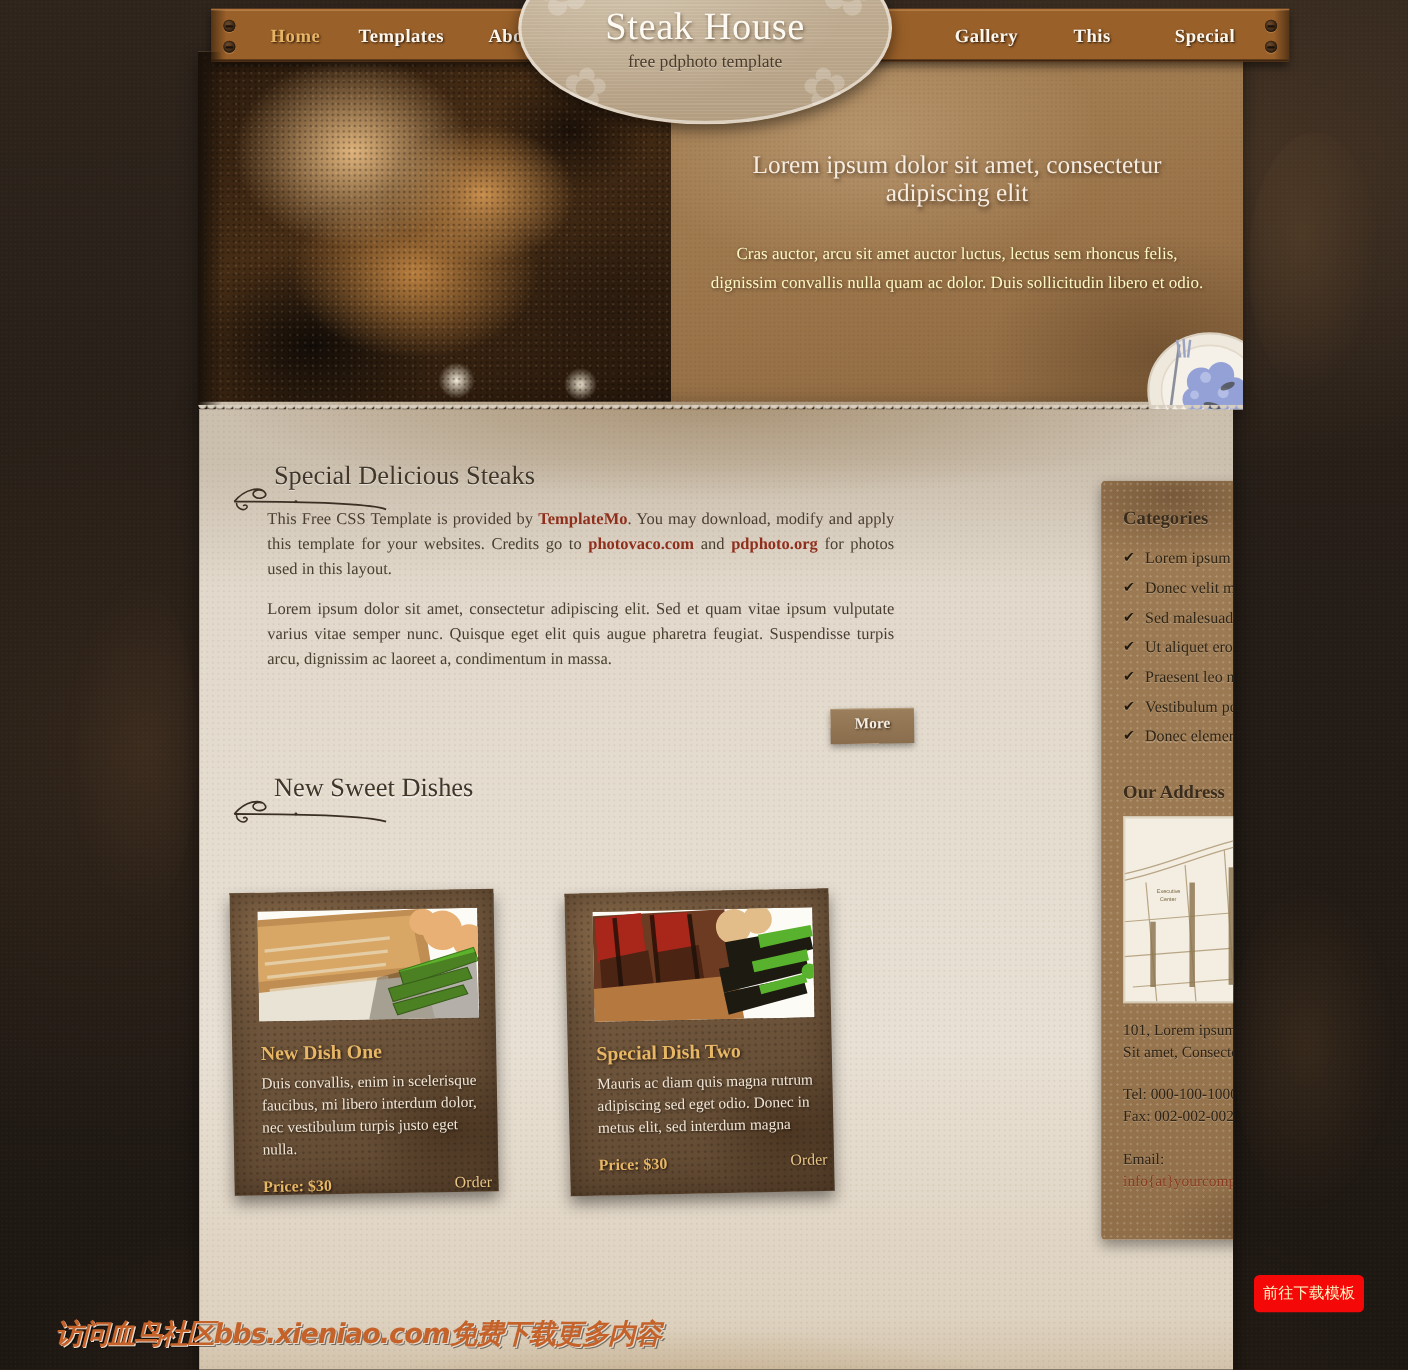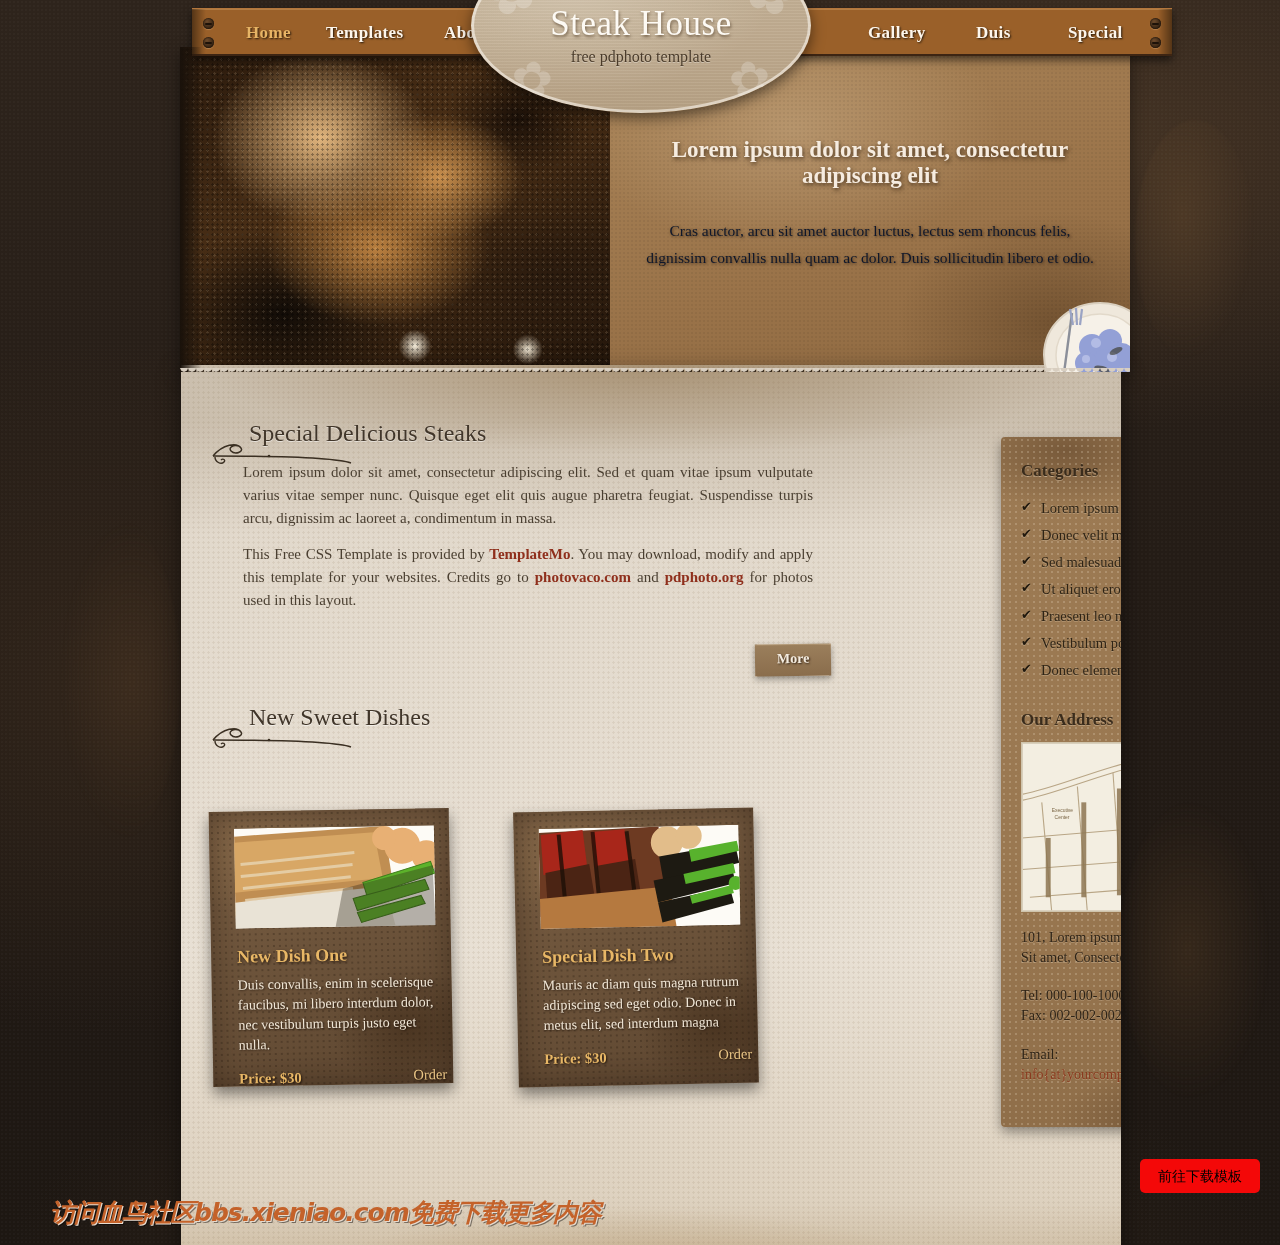--- a/index.html
+++ b/index.html
@@ -150,25 +150,25 @@
   }
   #banner-paper:after{
     content:""; position:absolute; inset:0;
     background-image:radial-gradient(rgba(0,0,0,.055) 1px, transparent 1px);
     background-size:4px 4px;
   }
   #banner-text{
     position:absolute; right:30px; top:90px; width:460px; text-align:center; z-index:5;
   }
   #banner-title{
-    color:#f6ece0; font-size:23px; line-height:1.15; font-weight:bold;
+    color:#f6ece0; font-size:23px; line-height:1.15; font-weight:normal;
     text-shadow:1px 2px 4px rgba(40,24,10,.7);
   }
   #banner-desc{
-    margin-top:28px; color:#0f172a; font-size:15.5px; line-height:1.72;
+    margin-top:28px; color:#fef9c3; font-size:15.5px; line-height:1.72;
     text-shadow:1px 1px 3px rgba(40,24,10,.7);
   }
   
   #plate{
     position:absolute; right:-40px; bottom:-45px; width:130px; height:118px; z-index:6;
   }
   
   #banner-scallop{
     position:absolute; left:0; right:0; bottom:-4px; height:8px; z-index:7;
     background:radial-gradient(circle 4px at 4px 0, #d8cec0 3.4px, rgba(0,0,0,0) 4px) repeat-x;
@@ -305,22 +305,22 @@
   #watermark{
     position:absolute; left:50px; top:1196px; z-index:30;
     font-family:"DejaVu Sans", sans-serif;
     font-weight:bold; font-style:italic; font-size:25px; letter-spacing:-1px;
     color:#c4622a;
     text-shadow:1px 1px 0 #e8dcd0, 2px 2px 0 rgba(0,0,0,.45);
     white-space:nowrap;
   }
   #dl-btn{
     position:absolute; left:1140px; top:1159px; z-index:30;
-    display:block; width:120px; height:34px; line-height:34px; text-align:center;
-    background:#f40808; color:#000000; border-radius:5px; text-decoration:none;
+    display:block; width:100px; height:34px; line-height:34px; text-align:center;
+    background:#f40808; color:#fef9c3; border-radius:5px; text-decoration:none;
     font-family:"DejaVu Sans", sans-serif; font-size:14px;
   }
 </style>
 </head>
 <body>
 
 <div id="backdrop">
   <div class="splat" style="left:1135px;top:120px;width:120px;height:240px;background:radial-gradient(ellipse at 40% 40%, rgba(90,66,42,.55), rgba(0,0,0,0) 70%);"></div>
   <div class="splat" style="left:60px;top:520px;width:120px;height:320px;background:radial-gradient(ellipse at 60% 50%, rgba(72,52,34,.5), rgba(0,0,0,0) 70%);"></div>
   <div class="splat" style="left:1120px;top:800px;width:150px;height:300px;background:radial-gradient(ellipse at 45% 50%, rgba(80,58,36,.45), rgba(0,0,0,0) 70%);"></div>
@@ -382,21 +382,21 @@
       <li style="left:130px">
           <a href="#">Templates</a>
         </li>
       <li style="left:248px">
           <a href="#">About</a>
         </li>
       <li style="left:672px">
           <a href="#">Gallery</a>
         </li>
       <li style="left:780px">
-          <a href="#">Duis</a>
+          <a href="#">This</a>
         </li>
       <li style="left:872px">
           <a href="#">Special</a>
         </li>
     </ul>
   </div>
 
   <div id="logo">
     <span class="orn o1">✿</span>
     <span class="orn o2">✿</span>
@@ -419,23 +419,23 @@
       <div class="sect-head">
         <svg class="flourish" viewBox="0 0 150 30">
           <path d="M2,18 C18,18 120,18 140,25" stroke="#3a2f22" stroke-width="1.6" fill="none"></path>
           <path d="M2,18 C12,6 26,4 30,10 C33,14 24,17 20,13 C17,10 22,6 28,8" stroke="#3a2f22" stroke-width="1.5" fill="none"></path>
           <path d="M4,19 C4,24 10,27 13,24 C15,22 12,20 10,22" stroke="#3a2f22" stroke-width="1.4" fill="none"></path>
           <circle cx="58" cy="18" r="1.3" fill="#3a2f22"></circle>
         </svg>
         <h2>Special Delicious Steaks</h2>
       </div>
 
+      <p class="bodytext"><span>This Free CSS Template is provided by </span><a href="#">TemplateMo</a><span>. You may download, modify and apply this template for your websites. Credits go to </span><a href="#">photovaco.com</a><span> and </span><a href="#">pdphoto.org</a><span> for photos used in this layout.</span></p>
+
       <p class="bodytext">Lorem ipsum dolor sit amet, consectetur adipiscing elit. Sed et quam vitae ipsum vulputate varius vitae semper nunc. Quisque eget elit quis augue pharetra feugiat. Suspendisse turpis arcu, dignissim ac laoreet a, condimentum in massa.</p>
-
-      <p class="bodytext"><span>This Free CSS Template is provided by </span><a href="#">TemplateMo</a><span>. You may download, modify and apply this template for your websites. Credits go to </span><a href="#">photovaco.com</a><span> and </span><a href="#">pdphoto.org</a><span> for photos used in this layout.</span></p>
 
       <div id="more-wrap">
         <a href="#" id="more-btn">More</a>
       </div>
 
       <div class="sect-head" style="margin-top:20px;">
         <svg class="flourish" viewBox="0 0 150 30">
           <path d="M2,18 C18,18 120,18 140,25" stroke="#3a2f22" stroke-width="1.6" fill="none"></path>
           <path d="M2,18 C12,6 26,4 30,10 C33,14 24,17 20,13 C17,10 22,6 28,8" stroke="#3a2f22" stroke-width="1.5" fill="none"></path>
           <path d="M4,19 C4,24 10,27 13,24 C15,22 12,20 10,22" stroke="#3a2f22" stroke-width="1.4" fill="none"></path>

